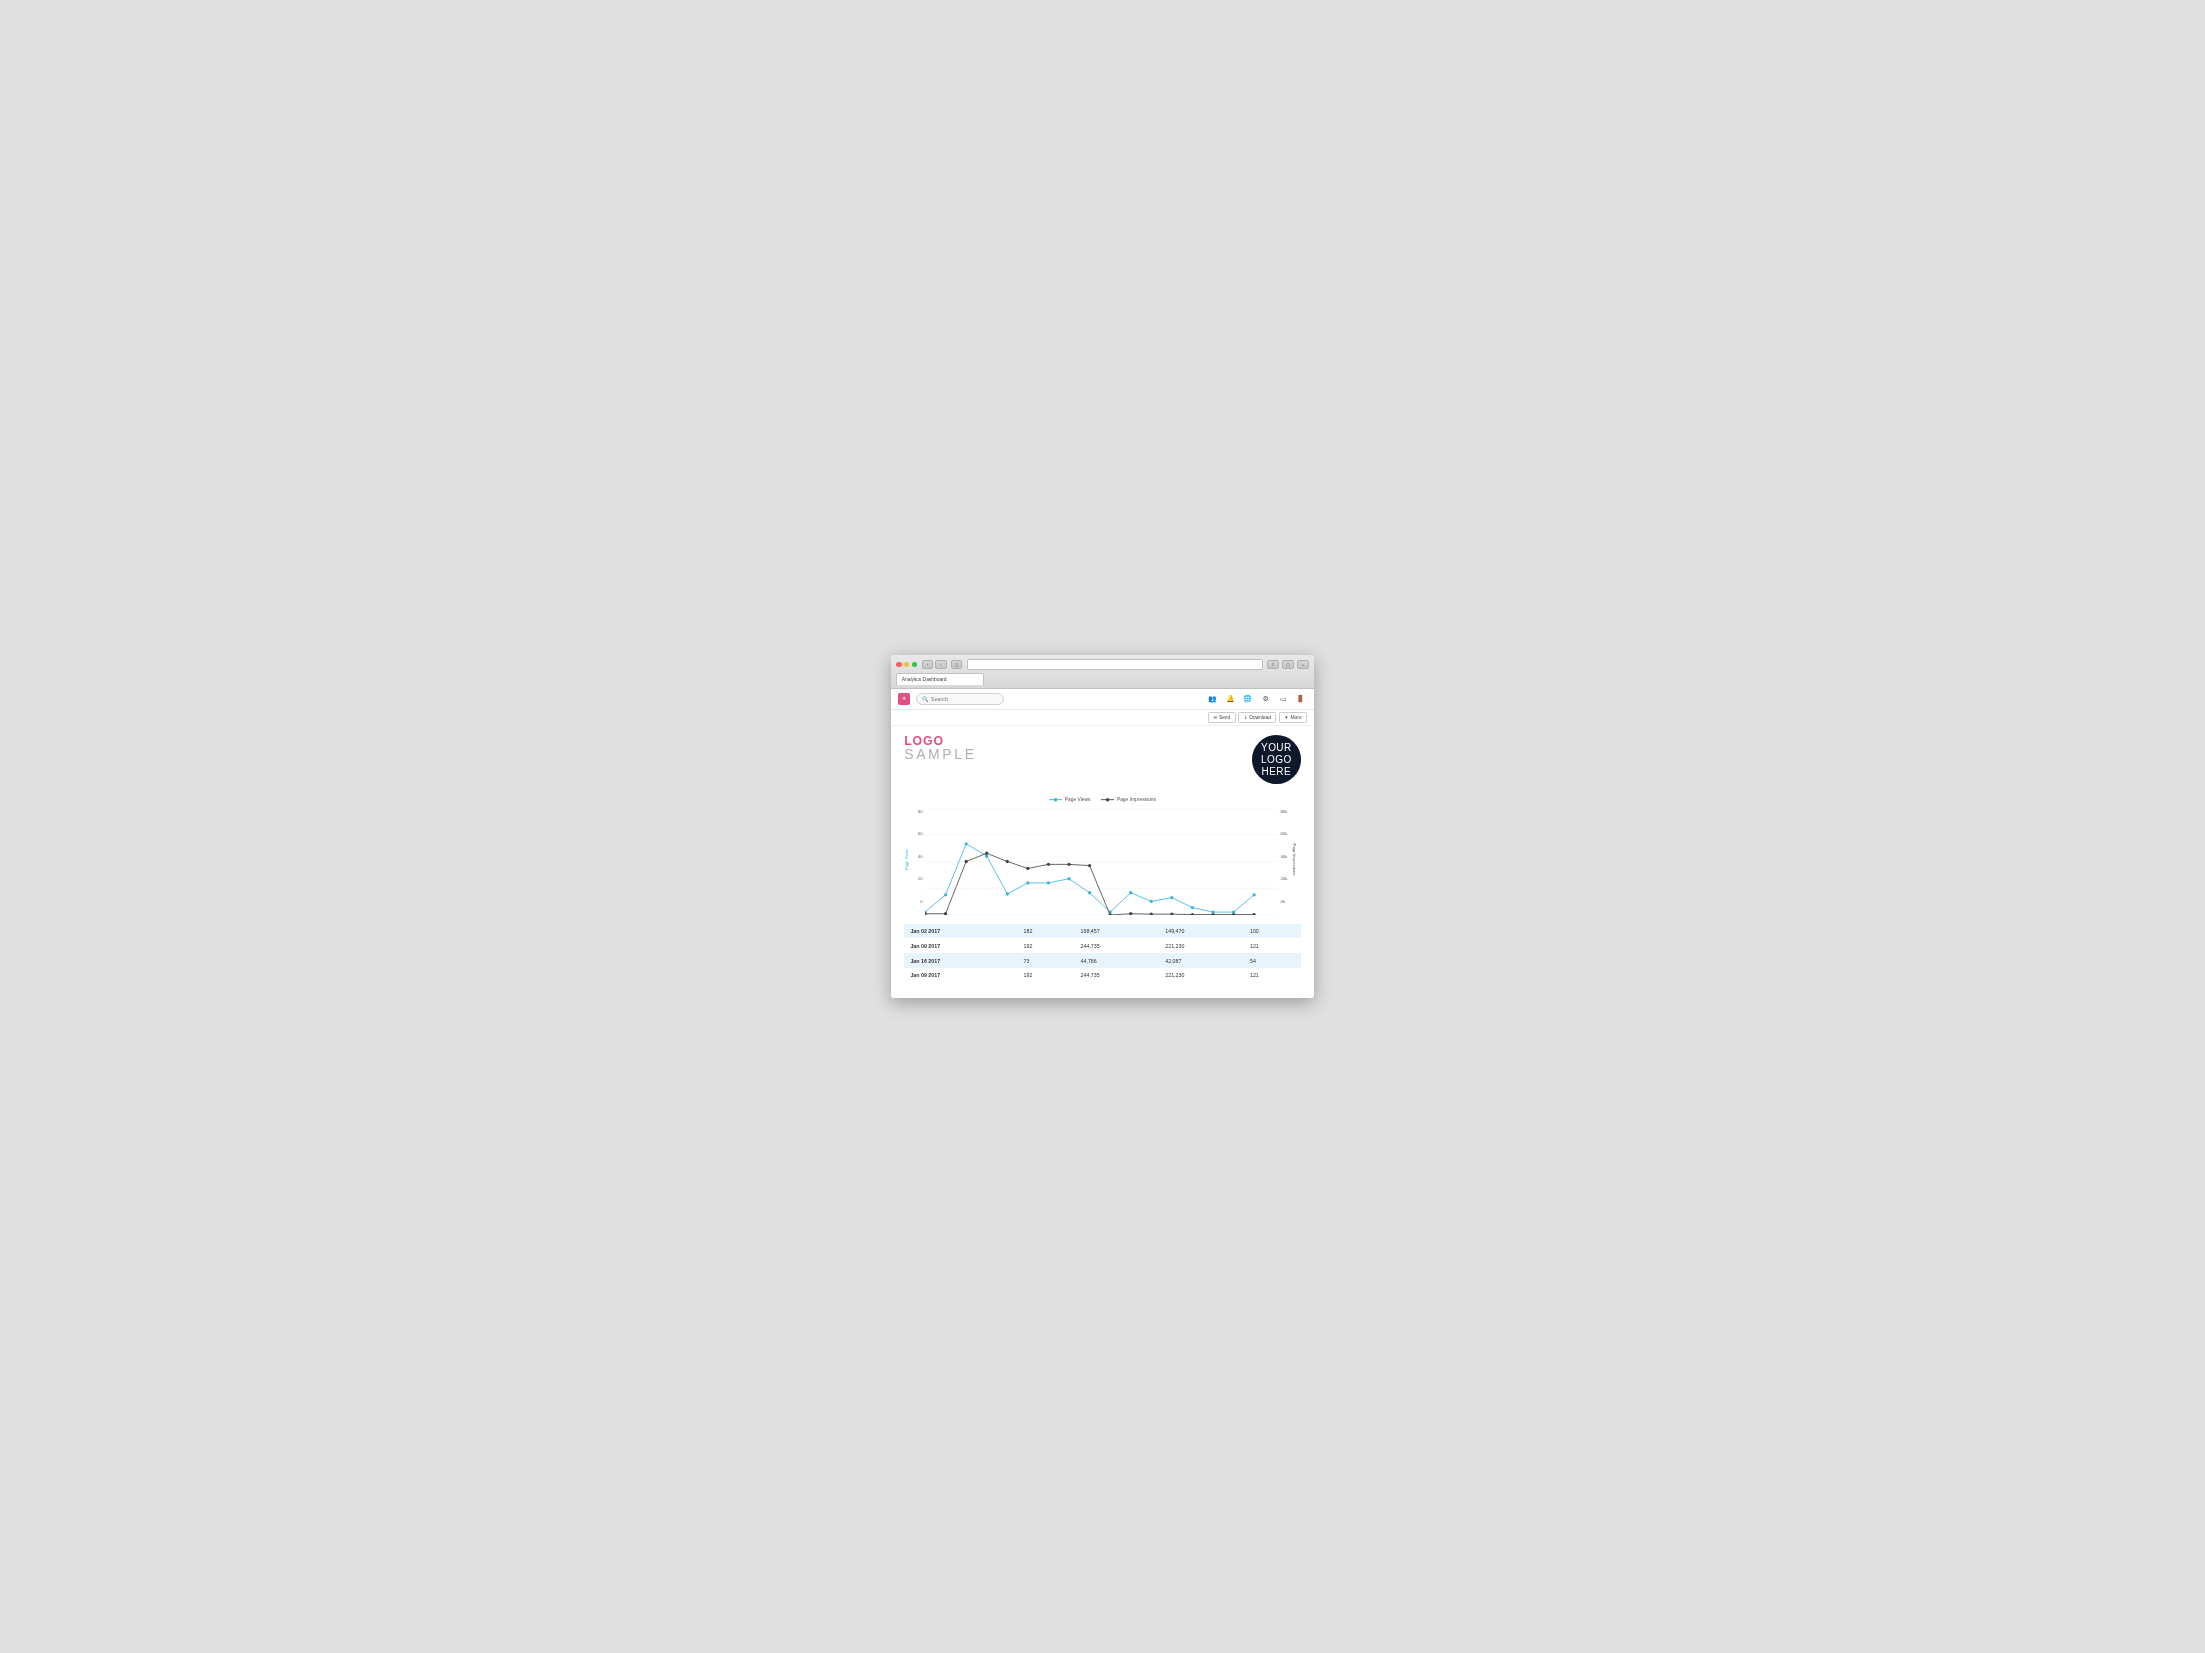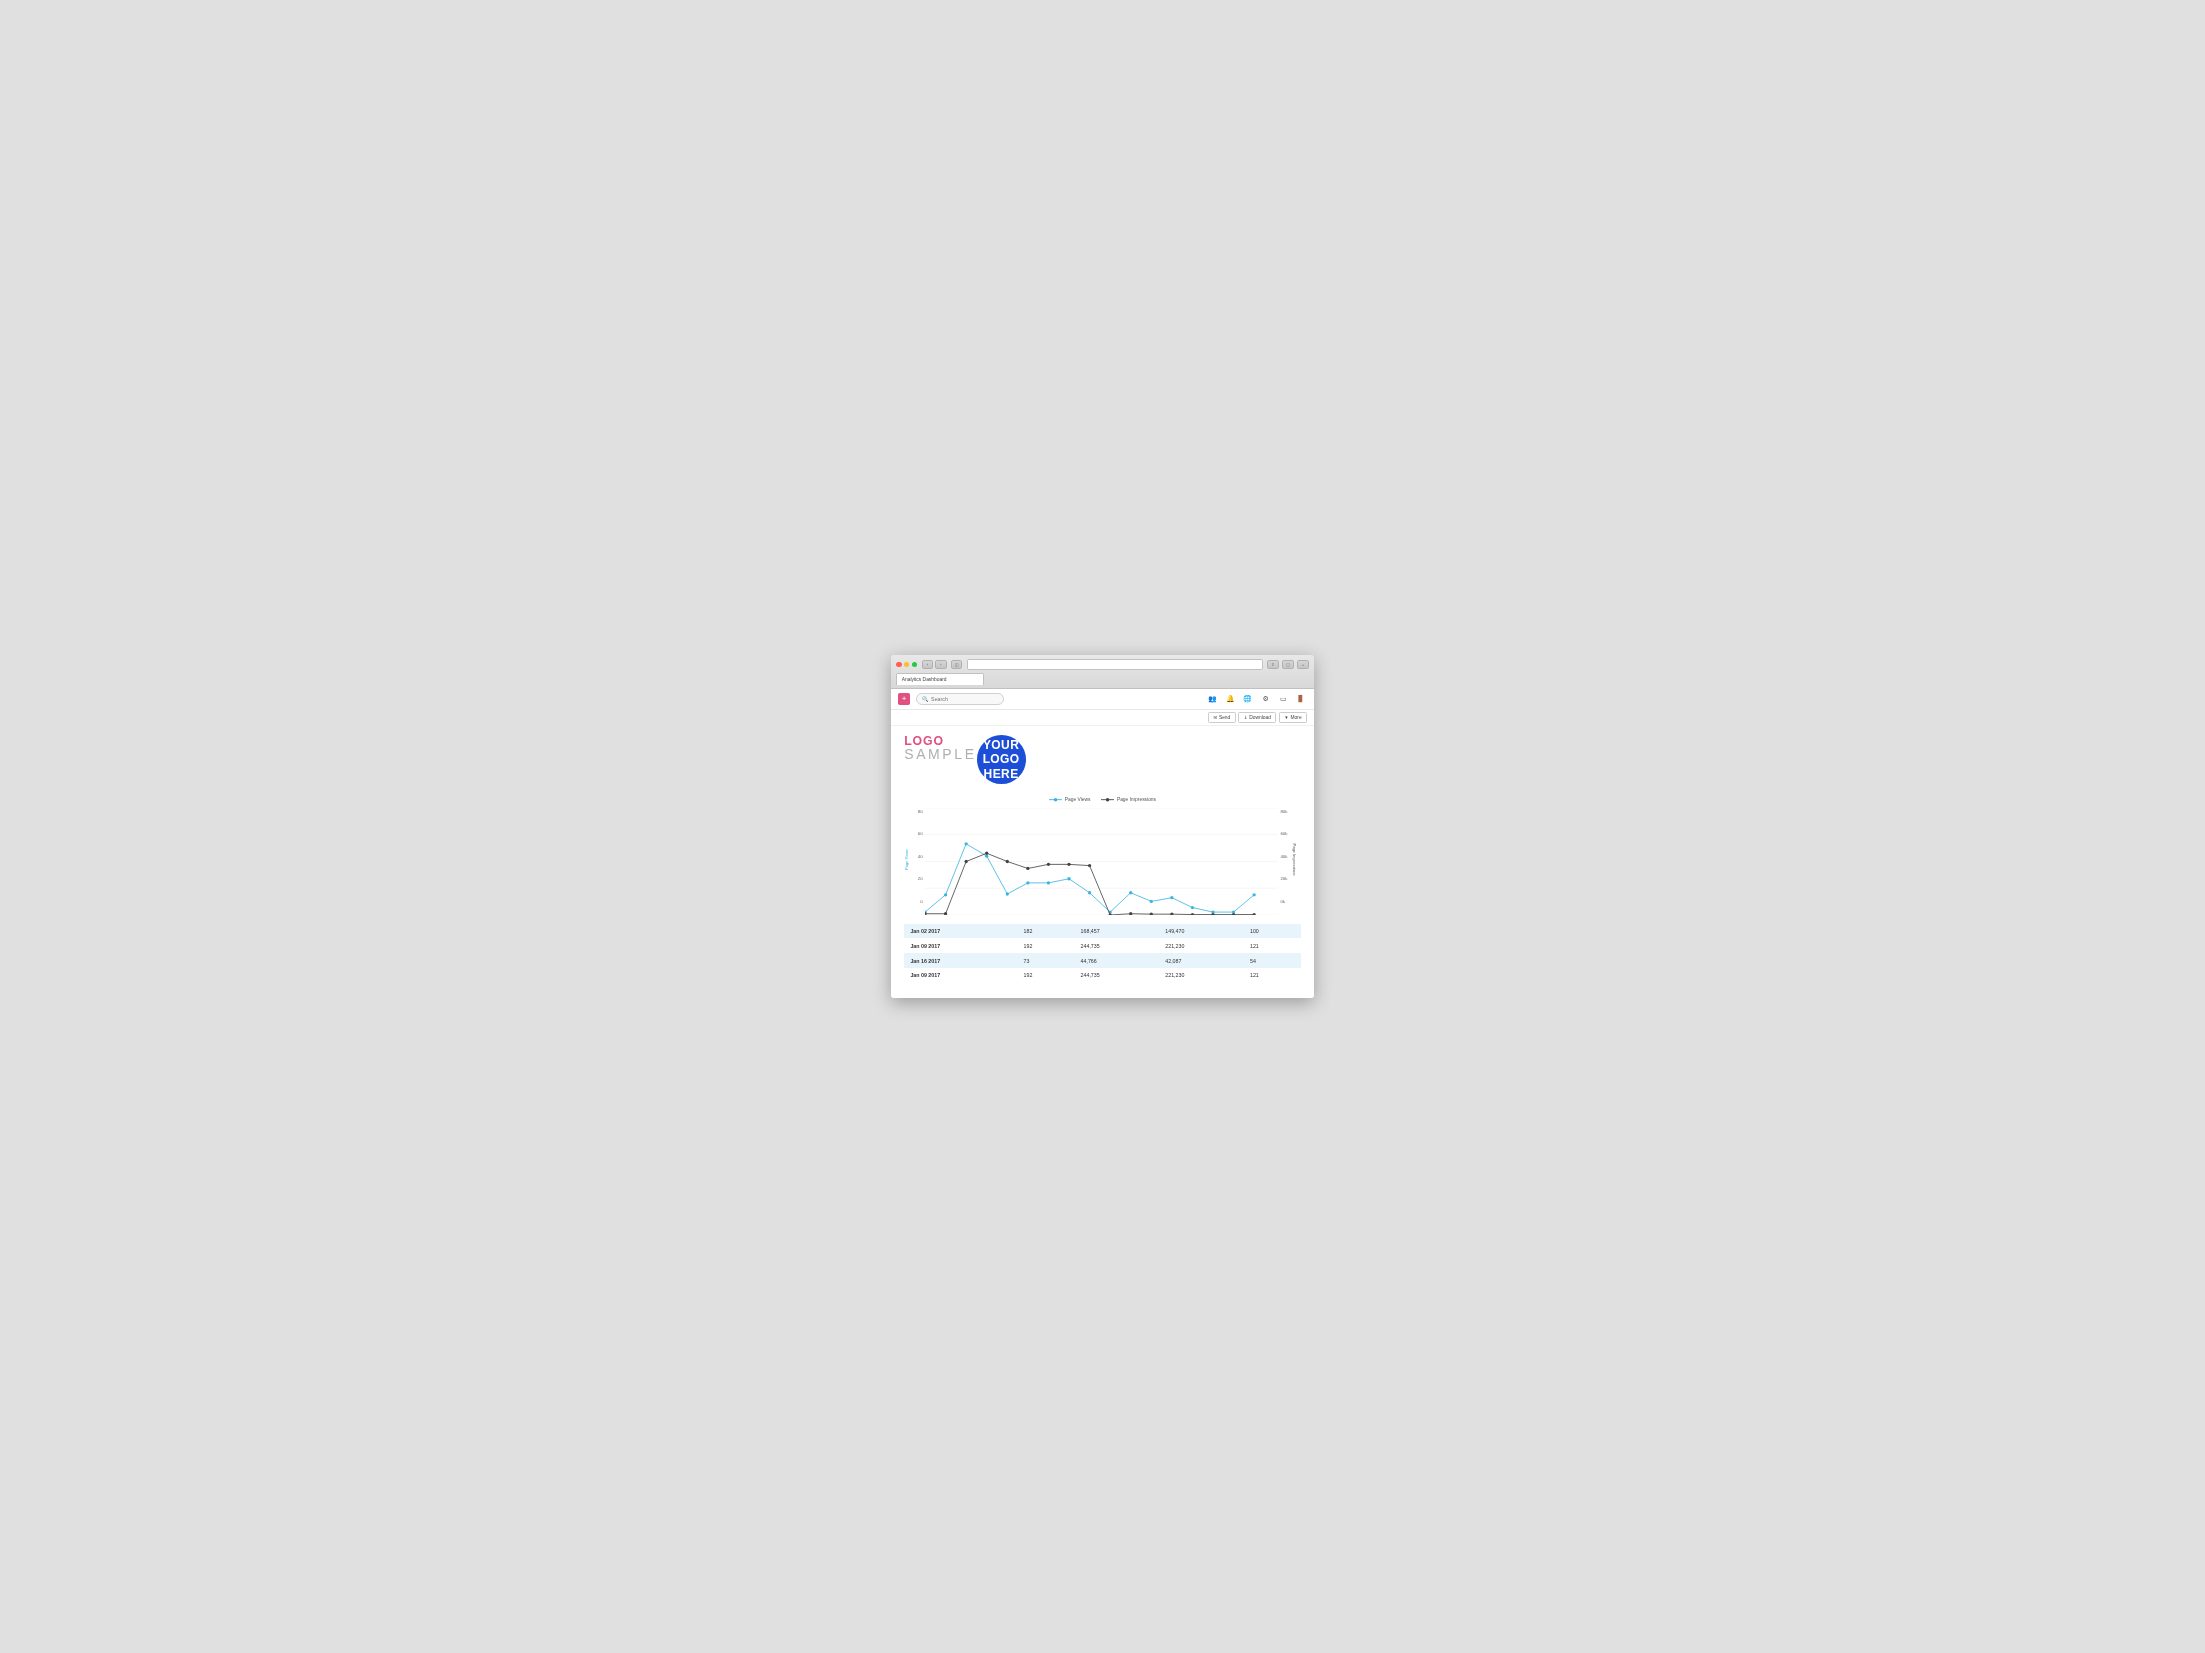--- a/index.html
+++ b/index.html
@@ -233,21 +233,21 @@
     }
 
     
     .main-content {
       padding: 8.8px 13.2px;
     }
 
     
     .logo-section {
       display: flex;
-      justify-content: flex-start;
+      justify-content: space-between;
       align-items: flex-start;
       margin-bottom: 13.2px;
     }
 
     .logo-sample {
       display: flex;
       flex-direction: column;
       align-items: flex-start;
       line-height: 1;
     }
@@ -263,28 +263,28 @@
       font-size: 14px;
       font-weight: 300;
       color: #b0b0b0;
       letter-spacing: 2.6px;
     }
 
     .your-logo-circle {
       width: 49px;
       height: 49px;
       border-radius: 50%;
-      background: #1d4ed8;
+      background: #0f172a;
       display: flex;
       align-items: center;
       justify-content: center;
       text-align: center;
       color: white;
-      font-size: 12px;
-      font-weight: 700;
+      font-size: 10px;
+      font-weight: 400;
       line-height: 1.2;
       letter-spacing: 0.4px;
     }
 
     
     .chart-section {
       margin-bottom: 8.8px;
     }
 
     .chart-legend {

